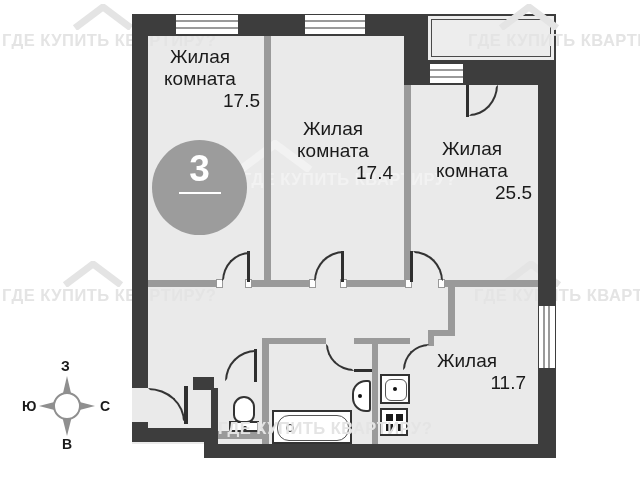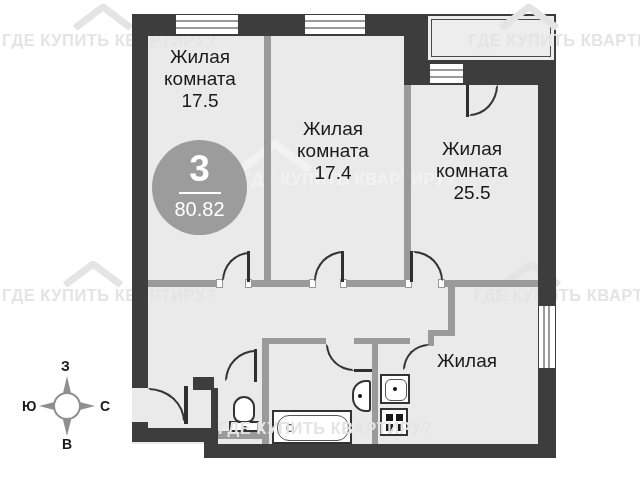--- a/index.html
+++ b/index.html
@@ -18,21 +18,21 @@
   .arc{z-index:6;border:2px solid transparent;}
   .arc-tl{border-top:2px solid #333;border-left:2px solid #333;border-top-left-radius:100% 100%;}
   .arc-tr{border-top:2px solid #333;border-right:2px solid #333;border-top-right-radius:100% 100%;}
   .arc-br{border-bottom:2px solid #333;border-right:2px solid #333;border-bottom-right-radius:100% 100%;}
   .arc-bl{border-bottom:2px solid #333;border-left:2px solid #333;border-bottom-left-radius:100% 100%;}
   .fix{background:#fff;border:2px solid #333;z-index:6;}
   .fix-in{position:absolute;border:1.5px solid #555;}
   .dot{position:absolute;background:#111;border-radius:50%;}
   .burner{position:absolute;width:7px;height:7px;background:#1a1a1a;}
   .rlabel{z-index:7;text-align:center;color:#1a1a1a;font-size:19px;line-height:1.16;font-weight:400;}
-  .rlabel .area{display:block;}
+  .rlabel .area{display:block;text-align:right;}
   .badge{z-index:7;background:#9c9c9c;border-radius:50%;color:#fff;text-align:center;}
   .badge .num{font-size:37px;font-weight:bold;line-height:1.05;margin-top:10px;}
   .badge .sep{width:42px;height:2px;background:#fff;margin:3px auto 4px auto;}
   .badge .total{font-size:20px;}
   .wm{z-index:3;color:#e4e4e4;}
   .wm-hi{z-index:7;}
   .wm-faint{color:#f2f2f2;}
   .wm-text{font-weight:bold;font-size:16.5px;letter-spacing:.5px;white-space:nowrap;}
   .compass{z-index:7;}
   .cletter{position:absolute;font-size:14px;font-weight:bold;color:#1a1a1a;z-index:8;}
@@ -186,26 +186,26 @@
   <div class="abs rlabel" style="left:273px;top:118px;width:120px;">
     <span>Жилая комната</span>
     <span class="area">17.4</span>
   </div>
   <div class="abs rlabel" style="left:412px;top:138px;width:120px;">
     <span>Жилая комната</span>
     <span class="area">25.5</span>
   </div>
   <div class="abs rlabel" style="left:408px;top:350px;width:118px;">
     <span>Жилая</span>
+    <span class="area">11.7</span>
   </div>
 
   <div class="abs badge" style="left:152px;top:140px;width:95px;height:95px;">
     <div class="num">3</div>
     <div class="sep"></div>
-    <div class="total">80.82</div>
   </div>
 
   <div class="abs compass" style="left:24px;top:362px;width:92px;height:90px;">
     <svg width="92" height="90">
       <polygon points="43,14 50,44 36,44" fill="#8f8f8f"></polygon>
       <polygon points="43,74 50,46 36,46" fill="#8f8f8f"></polygon>
       <polygon points="15,44 42,37 42,51" fill="#8f8f8f"></polygon>
       <polygon points="71,44 44,37 44,51" fill="#8f8f8f"></polygon>
       <circle cx="43" cy="44" r="13" fill="#ffffff" stroke="#8f8f8f" stroke-width="2"></circle>
     </svg>

